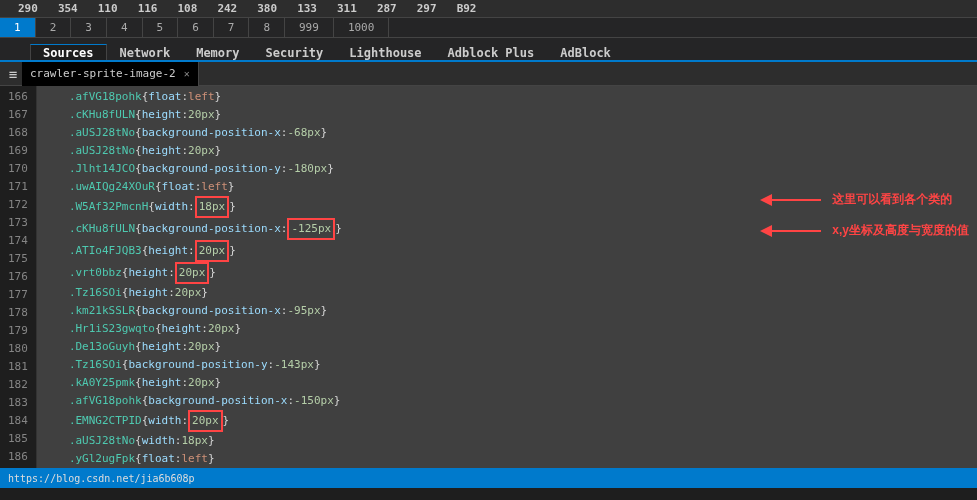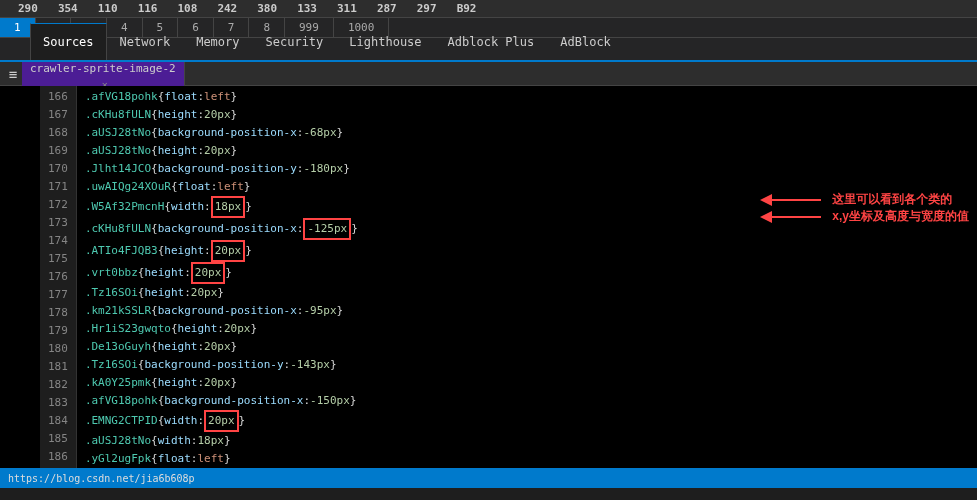--- a/index.html
+++ b/index.html
@@ -62,26 +62,27 @@
       display: flex;
       align-items: flex-end;
       border-bottom: 2px solid #007acc;
       padding-left: 30px;
     }
     .devtools-tab {
       padding: 4px 12px;
       font-size: 12px;
       color: #ccc;
       cursor: pointer;
-      height: 37px;
+      height: 16px;
       display: flex;
       align-items: center;
       border-top: 1px solid transparent;
       border-left: 1px solid transparent;
       border-right: 1px solid transparent;
+      font-weight: bold;
     }
     .devtools-tab.active {
       color: #fff;
       background: #1e1e1e;
       border-top: 1px solid #007acc;
       border-left: 1px solid #444;
       border-right: 1px solid #444;
     }
 
     
@@ -97,46 +98,44 @@
       height: 24px;
       display: flex;
       align-items: center;
       justify-content: center;
       color: #ccc;
       font-size: 14px;
       cursor: pointer;
       margin-left: 4px;
     }
     .file-tab {
-      background: #4c1d95;
+      background: #000000;
       padding: 0 8px;
       height: 24px;
       display: flex;
       align-items: center;
       gap: 4px;
       font-size: 11px;
       color: #ccc;
       border-right: 1px solid #444;
       cursor: pointer;
-      flex-direction: column;
     }
     .file-tab .close-x {
       font-size: 10px;
       color: #888;
       margin-left: 4px;
     }
 
     
     .code-area {
       display: flex;
       height: calc(500px - 22px - 20px - 24px - 24px - 20px);
       overflow: hidden;
-      background: #000000;
+      background: #404040;
       position: relative;
-      padding-left: 40px;
     }
 
     .line-numbers {
       background: #1e1e1e;
       color: #858585;
       text-align: right;
       padding: 0 8px 0 8px;
       min-width: 36px;
       border-right: 1px solid #333;
       overflow: hidden;
@@ -160,21 +159,21 @@
 
     .code-line {
       display: flex;
       align-items: center;
       line-height: 18px;
       white-space: nowrap;
       font-size: 11px;
       padding-right: 4px;
     }
 
-    .selector { color: #4ec9b0; }
+    .selector { color: #4ec9b0; margin-left: 24px; }
     .brace-open { color: #d4d4d4; }
     .property { color: #9cdcfe; }
     .colon { color: #d4d4d4; }
     .value { color: #ce9178; }
     .value-num { color: #b5cea8; }
     .brace-close { color: #d4d4d4; }
 
     .box-highlight {
       background: transparent;
       border: 2px solid #ff4444;
@@ -445,21 +444,21 @@
       <div class="code-line">
         <span class="selector">.ctksII9DvWRr </span>
         <span class="brace-open">{ </span>
         <span class="property">width</span>
         <span class="colon">:</span>
         <span class="value-num">20px</span>
         <span class="brace-close"> }</span>
       </div>
     </div>
 
-  <div style="position:absolute; right:8px; top:105px; display:flex; flex-direction:column; gap:0; pointer-events:none;">
+  <div style="position:absolute; right:8px; top:105px; display:flex; flex-direction:column; gap:14px; pointer-events:none;">
     <div style="display:flex; align-items:center; gap:6px;">
       <svg width="60" height="16" style="overflow:visible;">
         <defs>
           <marker id="arrowhead1" markerWidth="6" markerHeight="6" refX="3" refY="3" orient="auto">
             <polygon points="0 0, 6 3, 0 6" fill="#ff4444"></polygon>
           </marker>
         </defs>
         <line x1="55" y1="8" x2="0" y2="8" stroke="#ff4444" stroke-width="2" marker-end="url(#arrowhead1)"></line>
       </svg>
       <span class="annotation-text">这里可以看到各个类的</span>

